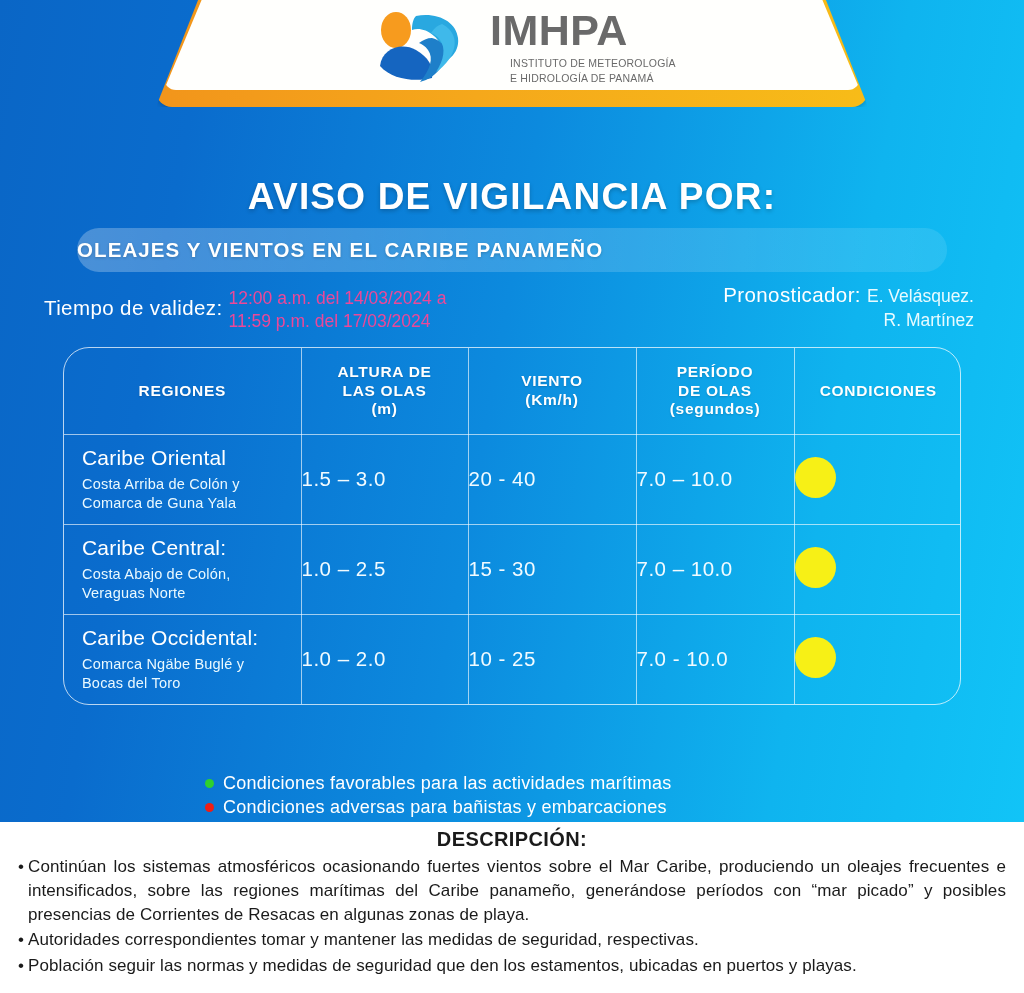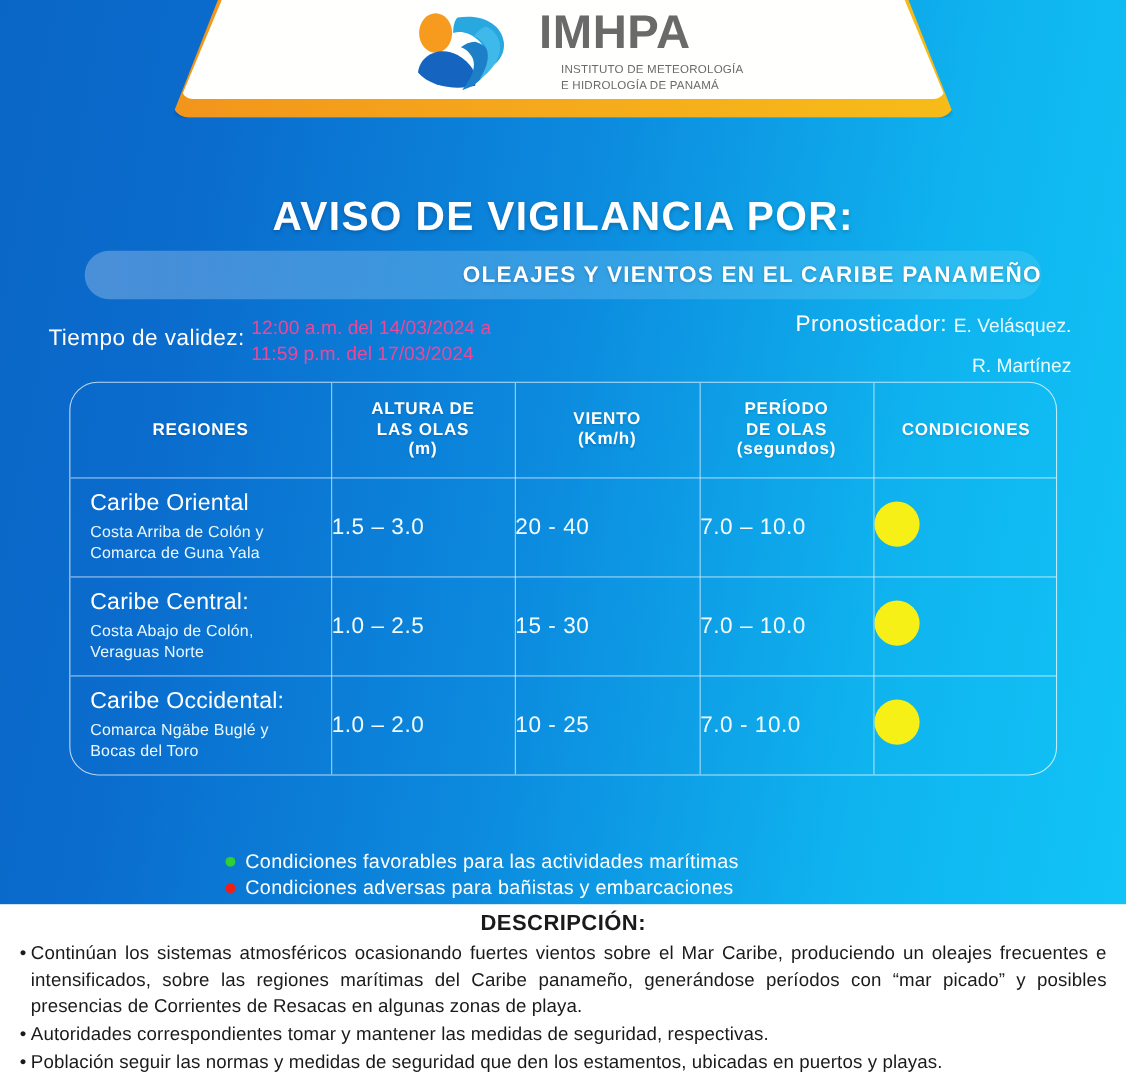--- a/index.html
+++ b/index.html
@@ -74,21 +74,21 @@
     text-shadow: 0 2px 4px rgba(0,0,0,0.22);
   }
 
   
   .subtitle-pill {
     position: absolute;
     left: 77px; top: 228px;
     width: 870px; height: 44px;
     border-radius: 22px;
     background: linear-gradient(90deg, rgba(255,255,255,0.26) 0%, rgba(255,255,255,0.16) 55%, rgba(255,255,255,0.10) 100%);
-    display: flex; align-items: center; justify-content: flex-end;
+    display: flex; align-items: center; justify-content: flex-start;
   }
   .subtitle-pill span {
     font-size: 20.5px; font-weight: bold; color: #ffffff;
     letter-spacing: 1.1px;
     text-shadow: 0 1px 3px rgba(0,0,0,0.2);
   }
 
   
   .meta-row {
     position: absolute;
@@ -100,21 +100,21 @@
     white-space: nowrap; padding-top: 1px;
   }
   .validity-values { margin-left: 6px; display: flex; flex-direction: column; gap: 2px; padding-top: 6px; }
   .validity-values div { font-size: 17.5px; color: #ec4899; white-space: nowrap; }
 
   .forecaster { position: absolute; right: 50px; top: 0; display: flex; align-items: flex-start; }
   .forecaster-label {
     font-size: 20.5px; color: #ffffff; letter-spacing: 0.4px;
     white-space: nowrap; padding-top: 1px;
   }
-  .forecaster-values { margin-left: 6px; display: flex; flex-direction: column; gap: 15px; padding-top: 4px; text-align: right; }
+  .forecaster-values { margin-left: 6px; display: flex; flex-direction: column; gap: 3px; padding-top: 4px; text-align: right; }
   .forecaster-values div { font-size: 17.5px; color: #e8fbff; white-space: nowrap; }
 
   
   .table-wrap {
     position: absolute;
     left: 63px; top: 347px;
     width: 898px; height: 358px;
     border: 1.5px solid rgba(255,255,255,0.72);
     border-radius: 26px;
     overflow: hidden;

